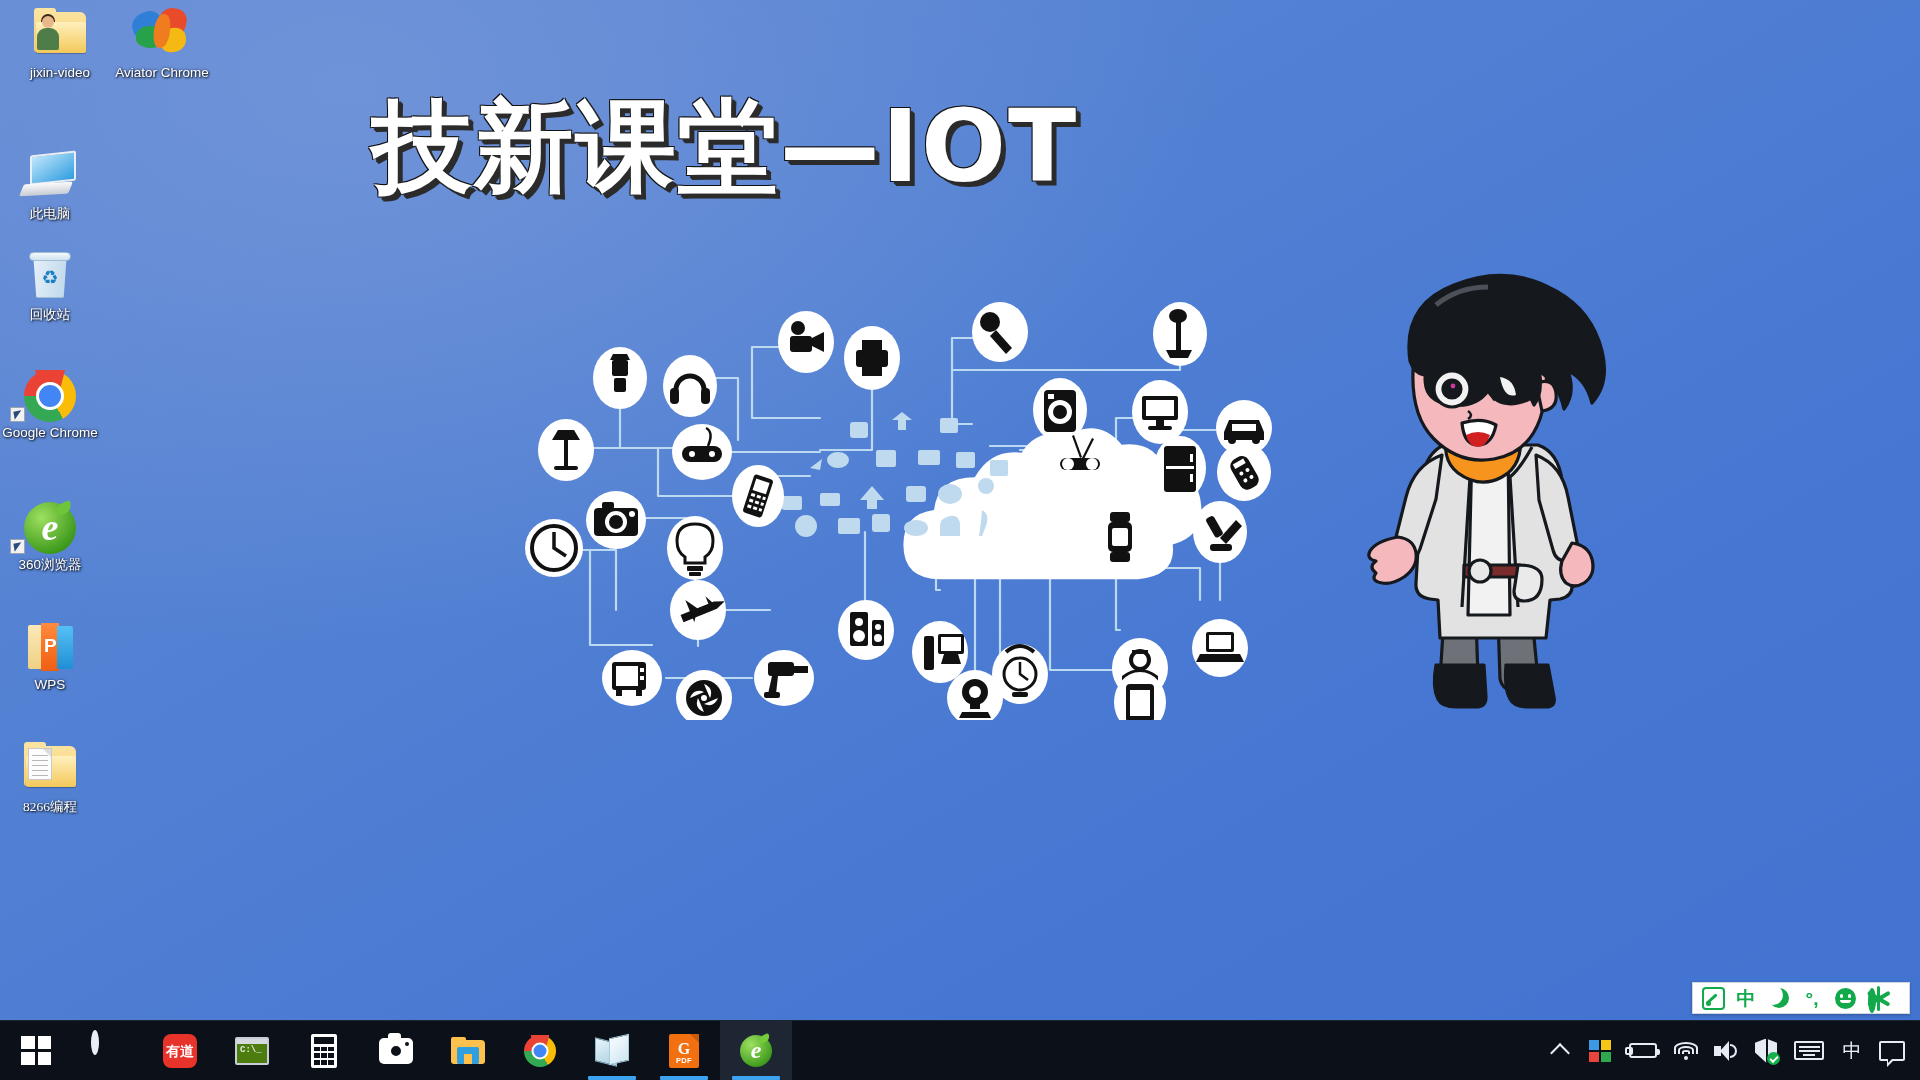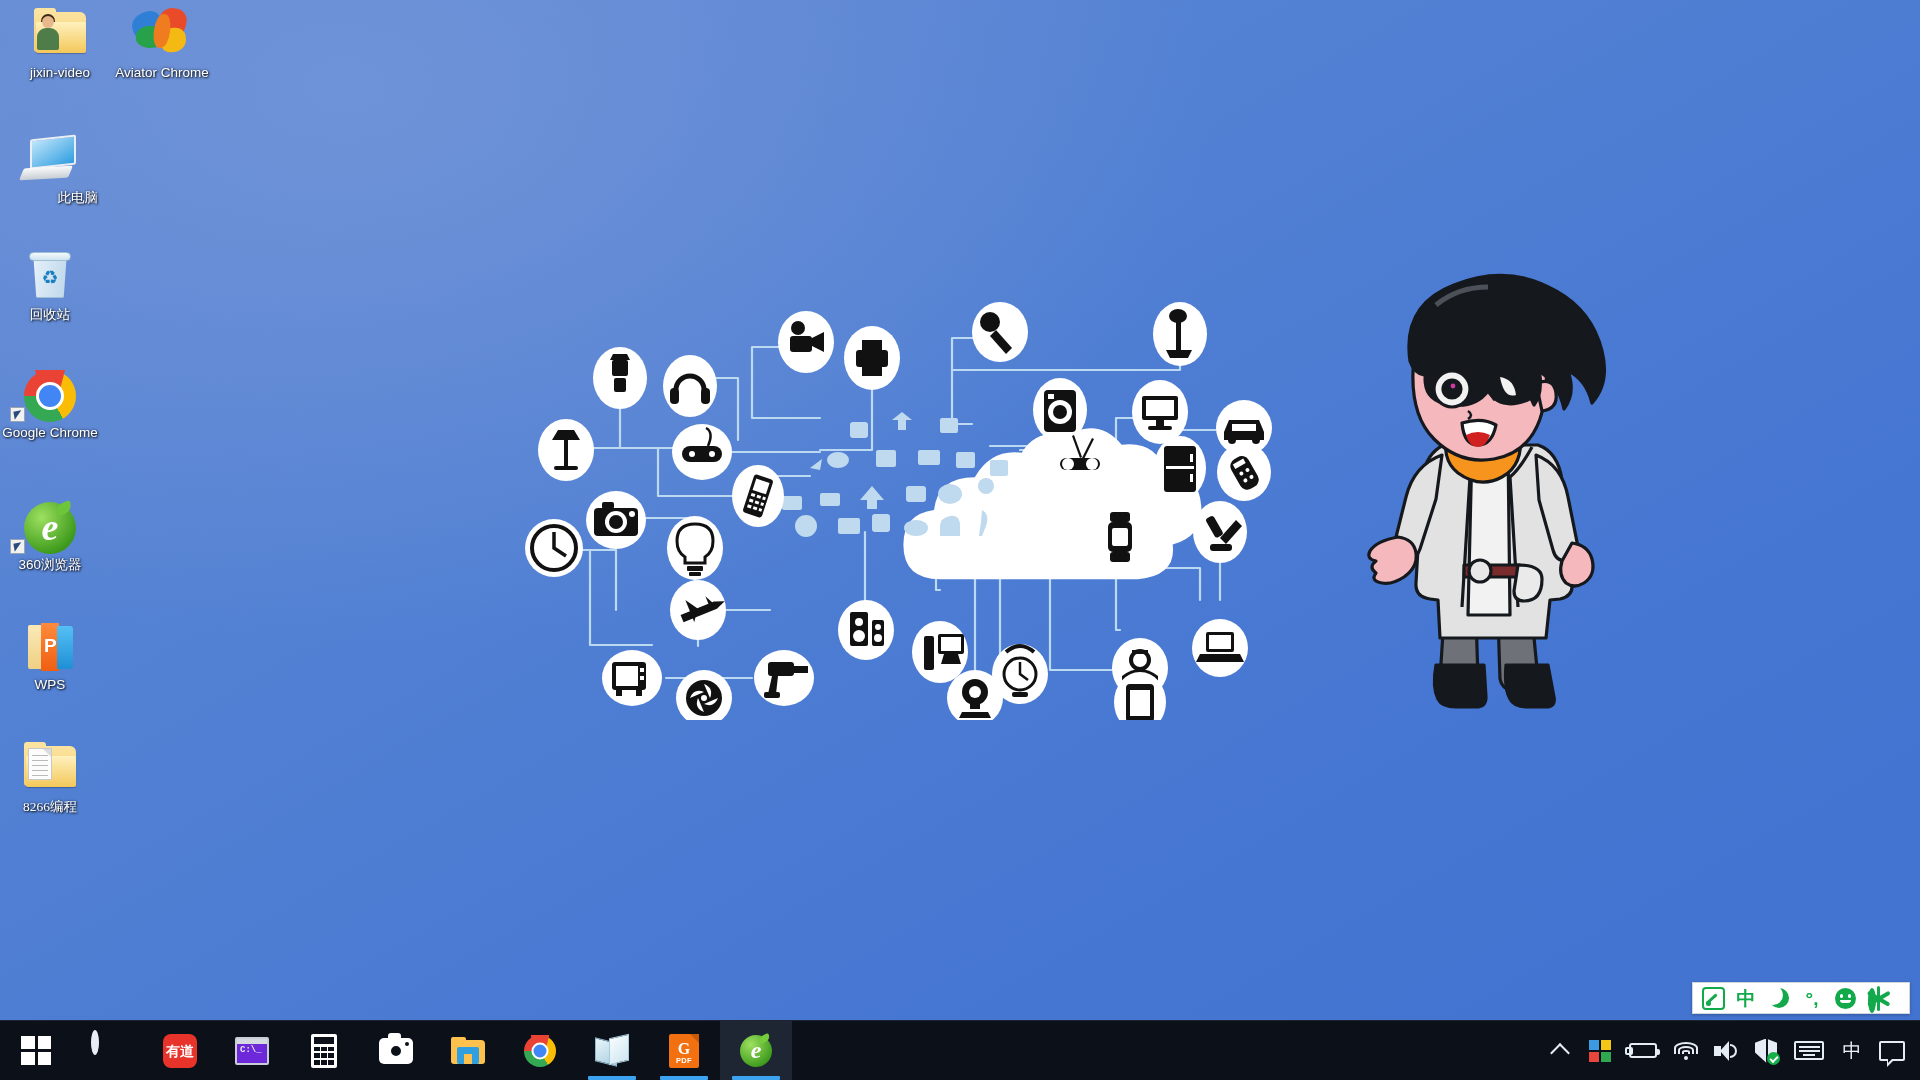--- a/index.html
+++ b/index.html
@@ -215,21 +215,21 @@
 
   
   .ic-start { width:30px;height:29px; display:grid; grid-template-columns:1fr 1fr; grid-template-rows:1fr 1fr; gap:3px; }
   .ic-start i { background:#fff; display:block; }
   
   .ic-cortana { width:27px;height:27px;border-radius:50%;border:4px solid #e8eef6; margin:auto; }
   
   .ic-youdao { width:34px;height:34px;border-radius:8px;background:#e8332a;display:flex;align-items:center;justify-content:center;
     color:#fff;font-size:14px;font-weight:bold;line-height:14px; }
   
-  .ic-cmd { width:34px;height:28px;background:#6d28d9;border:2px solid #c8ced6;border-radius:2px;position:relative;font-weight:bold; }
+  .ic-cmd { width:34px;height:28px;background:#4d7c0f;border:2px solid #c8ced6;border-radius:2px;position:relative;font-weight:bold; }
   .ic-cmd b { position:absolute;left:3px;top:6px;color:#e8e8e8;font-size:9px;font-family:"Liberation Mono",monospace; }
   .ic-cmd .bar { position:absolute;left:0;top:0;right:0;height:5px;background:#d5dae0; }
   
   .ic-calc { width:26px;height:34px;background:#fff;border-radius:2px;position:relative; }
   .ic-calc .scr { position:absolute;left:3px;top:3px;right:3px;height:7px;background:#0b1019; }
   .ic-calc .keys { position:absolute;left:3px;top:13px;right:3px;bottom:3px;display:grid;
     grid-template-columns:repeat(3,1fr);grid-template-rows:repeat(3,1fr);gap:1.6px; }
   .ic-calc .keys i { background:#0b1019; display:block; }
   
   .ic-cam { width:34px;height:26px;background:#fff;border-radius:5px;position:relative; }
@@ -292,20 +292,21 @@
   .ic-cn { font-size:19px;line-height:19px;color:#eef3f9; }
   .ic-chat { width:26px;height:20px;border:2px solid #e6ecf4;border-radius:2px;position:relative; }
   .ic-chat::after{content:"";position:absolute;left:6px;bottom:-8px;border-top:8px solid #e6ecf4;border-right:8px solid transparent;}
   .ic-chat::before{content:"";position:absolute;left:7px;bottom:-4px;border-top:5px solid #0b1019;border-right:5px solid transparent;z-index:2;}
 </style>
 </head>
 <body>
 
 <div id="desktop">
 
+  <div id="banner-title">技新课堂—IOT</div>
 
   <div id="iot">
     <svg viewBox="0 0 760 420" xmlns="http://www.w3.org/2000/svg">
       <g fill="none" stroke="#bcd9f2" stroke-width="2.2" stroke-linecap="round" stroke-linejoin="round">
         <path d="M100 100 V148 H196"></path>
         <path d="M170 78 H218 V140"></path>
         <path d="M286 47 H232 V118 H300"></path>
         <path d="M352 88 V150 H300"></path>
         <path d="M210 152 H300"></path>
         <path d="M74 148 H138 V196 H238"></path>
@@ -729,21 +730,21 @@
         <div class="bw" style="left:0;top:4px;width:30px;height:26px;background:#2f7fd6;transform:rotate(-18deg);"></div>
         <div class="bw" style="left:4px;top:18px;width:28px;height:22px;background:#27a24a;transform:rotate(8deg);"></div>
         <div class="bw" style="left:26px;top:0;width:28px;height:30px;background:#e84a2a;transform:rotate(14deg);"></div>
         <div class="bw" style="left:28px;top:20px;width:26px;height:24px;background:#f5b914;transform:rotate(-6deg);"></div>
         <div class="bw" style="left:22px;top:6px;width:16px;height:34px;background:#ef7d1f;transform:rotate(6deg);"></div>
       </div>
     </div>
     <div class="lbl">Aviator Chrome</div>
   </div>
 
-  <div class="dicon" style="left:2px;top:133px;text-align:right;">
+  <div class="dicon" style="left:2px;top:149px;">
     <div class="glyph">
       <div class="monitorpc">
           <div class="scr"></div>
           <div class="kb"></div>
         </div>
     </div>
     <div class="lbl">此电脑</div>
   </div>
 
   <div class="dicon" style="left:2px;top:250px;">

